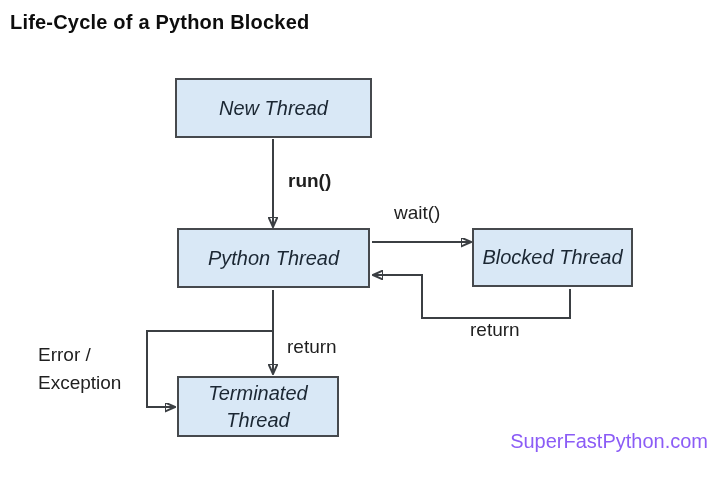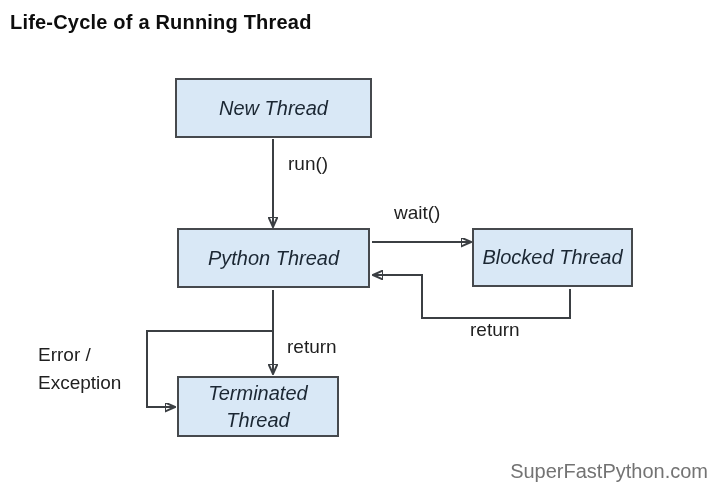--- a/index.html
+++ b/index.html
@@ -59,38 +59,38 @@
   #node-running    { left: 177px; top: 228px; width: 193px; height: 60px; }
   #node-blocked    { left: 472px; top: 228px; width: 161px; height: 59px; }
   #node-terminated { left: 177px; top: 376px; width: 162px; height: 61px; }
   #node-terminated .node-label { max-width: 112px; }
   .edge-label {
     position: absolute;
     font-size: 19px;
     color: var(--label-text);
     white-space: pre-line;
   }
-  #label-run     { left: 288px; top: 153px; }
+  #label-run     { left: 288px; top: 170px; font-weight: bold; }
   #label-wait    { left: 394px; top: 202px; }
   #label-return-blocked { left: 470px; top: 319px; }
   #label-return-running { left: 287px; top: 336px; }
   #label-error   { left: 38px;  top: 341px; line-height: 28px; }
   .watermark {
     position: absolute;
-    right: 12px; top: 460px;
+    right: 12px; top: 430px;
     font-size: 20px;
-    color: #737373;
+    color: #8b5cf6;
   }
 </style>
 </head>
 <body>
 
 <div class="canvas">
 
-  <div class="diagram-title">Life-Cycle of a Running Thread</div>
+  <div class="diagram-title">Life-Cycle of a Python Blocked</div>
 
   <svg class="edges-svg" viewBox="0 0 720 486" xmlns="http://www.w3.org/2000/svg">
     <defs>
       <marker id="arrow" markerUnits="userSpaceOnUse" markerWidth="11" markerHeight="10" refX="9" refY="4.5" orient="auto">
         <path d="M0,0 L10,4.5 L0,9 Z" fill="var(--arrow)" stroke="none"></path>
       </marker>
     </defs>
     <path d="M273 139 V226" marker-end="url(#arrow)"></path>
     <path d="M372 242 H470" marker-end="url(#arrow)"></path>
     <path d="M570 289 V318 H422 V275 H374" marker-end="url(#arrow)"></path>

